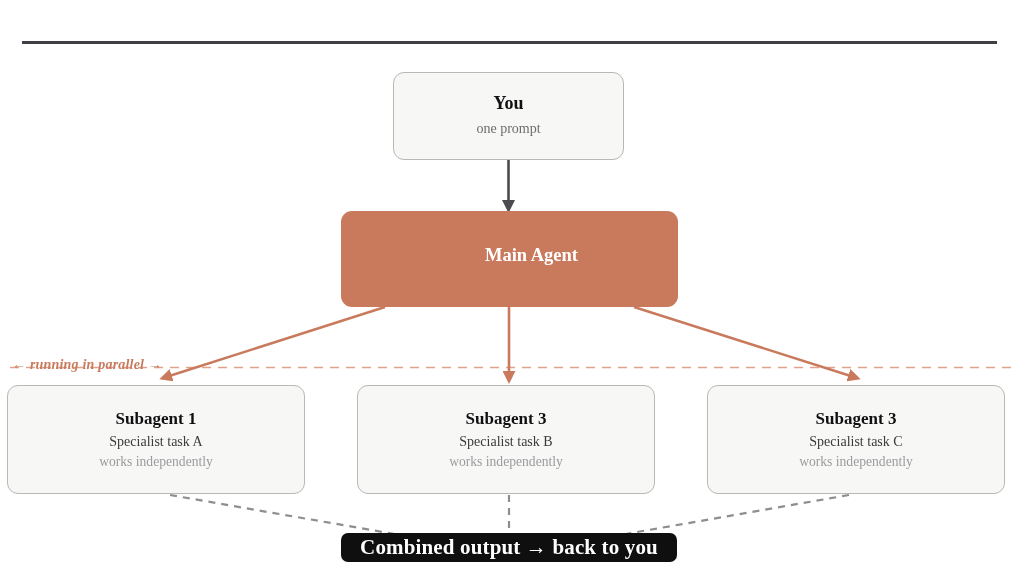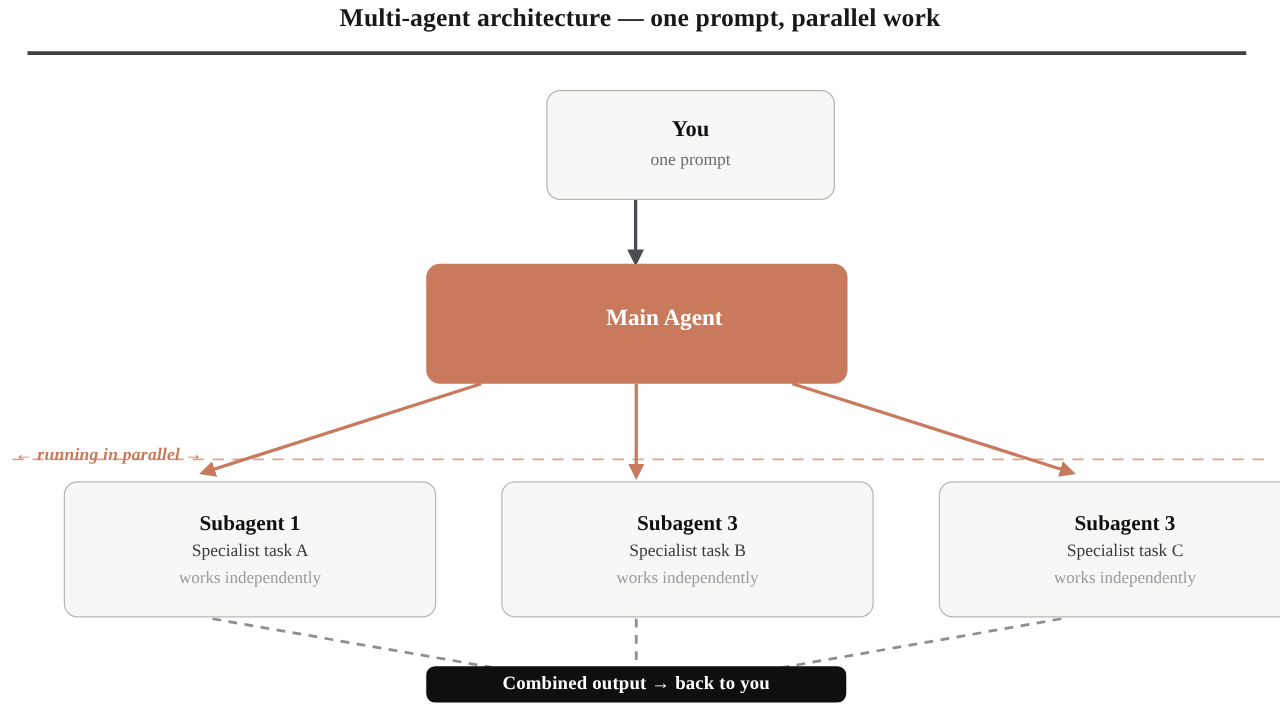--- a/index.html
+++ b/index.html
@@ -58,21 +58,20 @@
     display: flex;
     flex-direction: column;
     align-items: center;
     justify-content: center;
     text-align: center;
   }
 
   .node-plain {
     background: #f7f7f5;
     border: 1.6px solid #b8b8b4;
-    margin-left: 44px;
   }
 
   .node-plain .node-title {
     font-weight: bold;
     font-size: 17.5px;
     color: #111113;
   }
 
   .node-plain .node-sub {
     font-size: 14px;
@@ -161,31 +160,30 @@
     height: 29px;
     background: #100f0f;
     border-radius: 7px;
     display: flex;
     align-items: center;
     justify-content: center;
   }
   #combined-bar .bar-text {
     color: #ffffff;
     font-weight: bold;
-    font-size: 15px;
+    font-size: 21px;
     white-space: nowrap;
     letter-spacing: 0.15px;
   }
 </style>
 </head>
 <body>
 
 <div id="canvas">
 
-  <div id="title">Multi-agent architecture — one prompt, parallel work</div>
   <div id="title-rule"></div>
 
   <svg id="links" viewBox="0 0 1024 576" width="1024" height="576">
     <defs>
       <marker id="arrow-dark" viewBox="0 0 10 10" refX="7" refY="5" markerWidth="5.2" markerHeight="5.2" orient="auto-start-reverse">
         <path d="M 0 0 L 10 5 L 0 10 z" fill="#4b4b50"></path>
       </marker>
       <marker id="arrow-accent" viewBox="0 0 10 10" refX="7" refY="5" markerWidth="5.0" markerHeight="5.0" orient="auto-start-reverse">
         <path d="M 0 0 L 10 5 L 0 10 z" fill="#c97a5d"></path>
       </marker>

